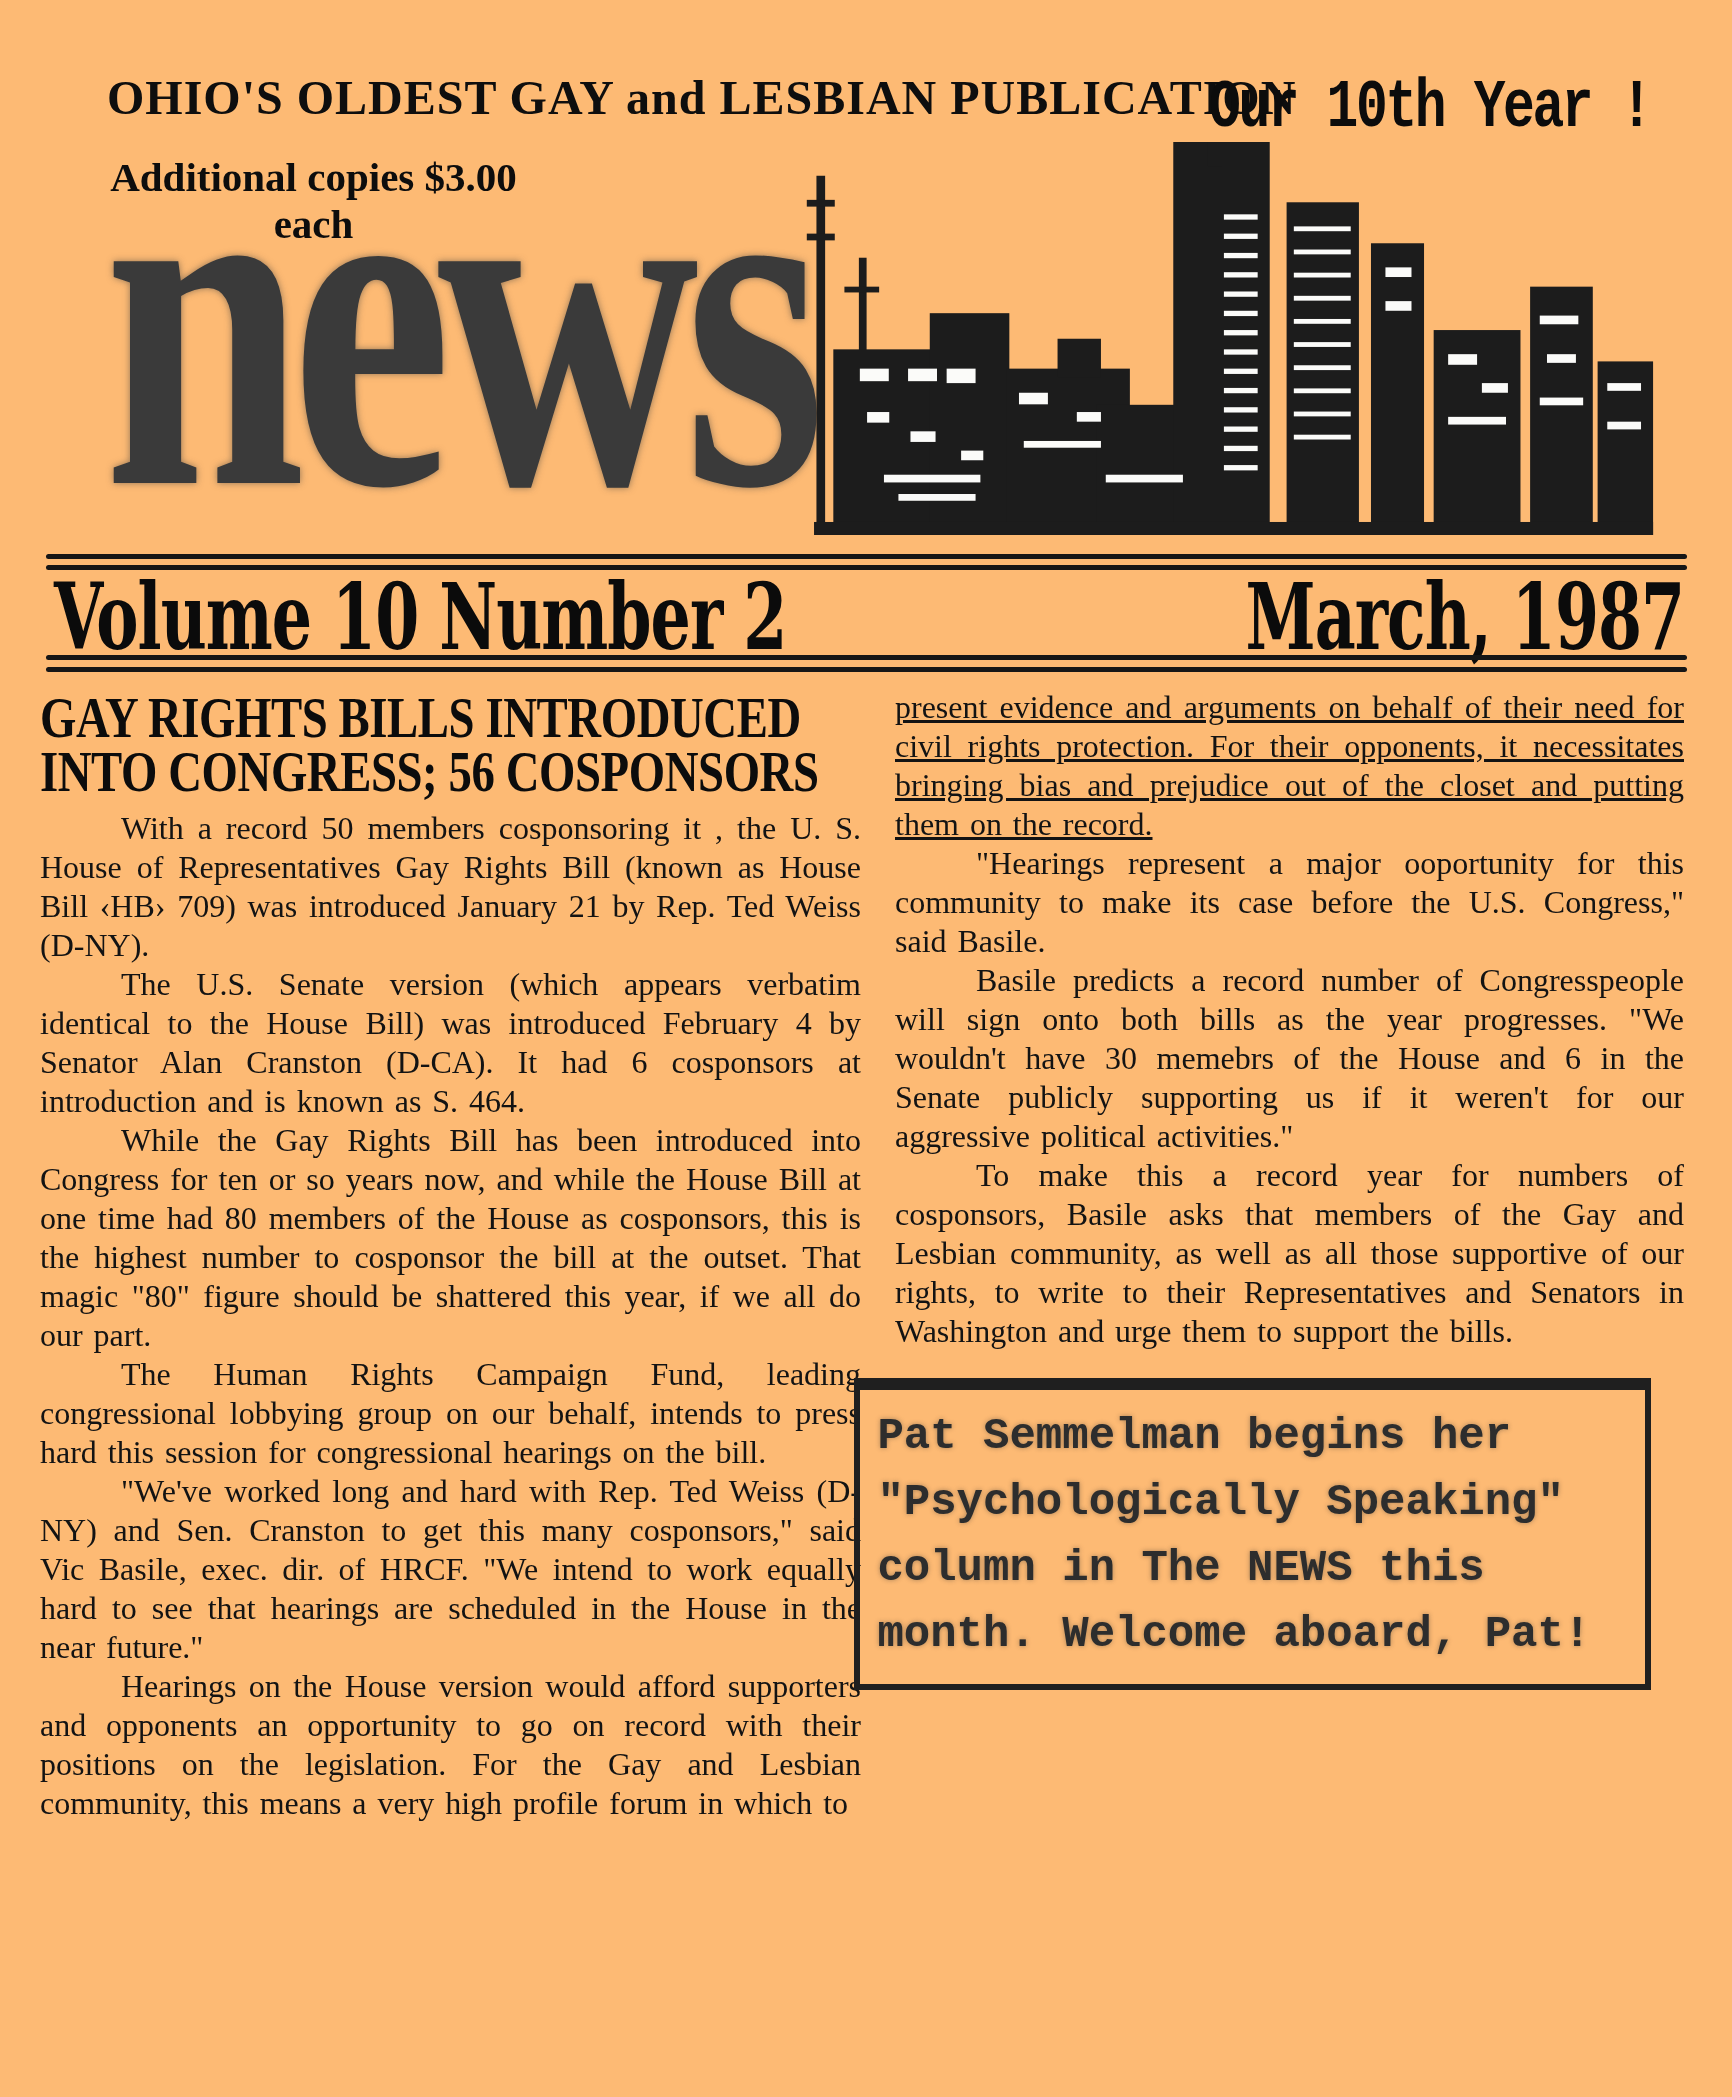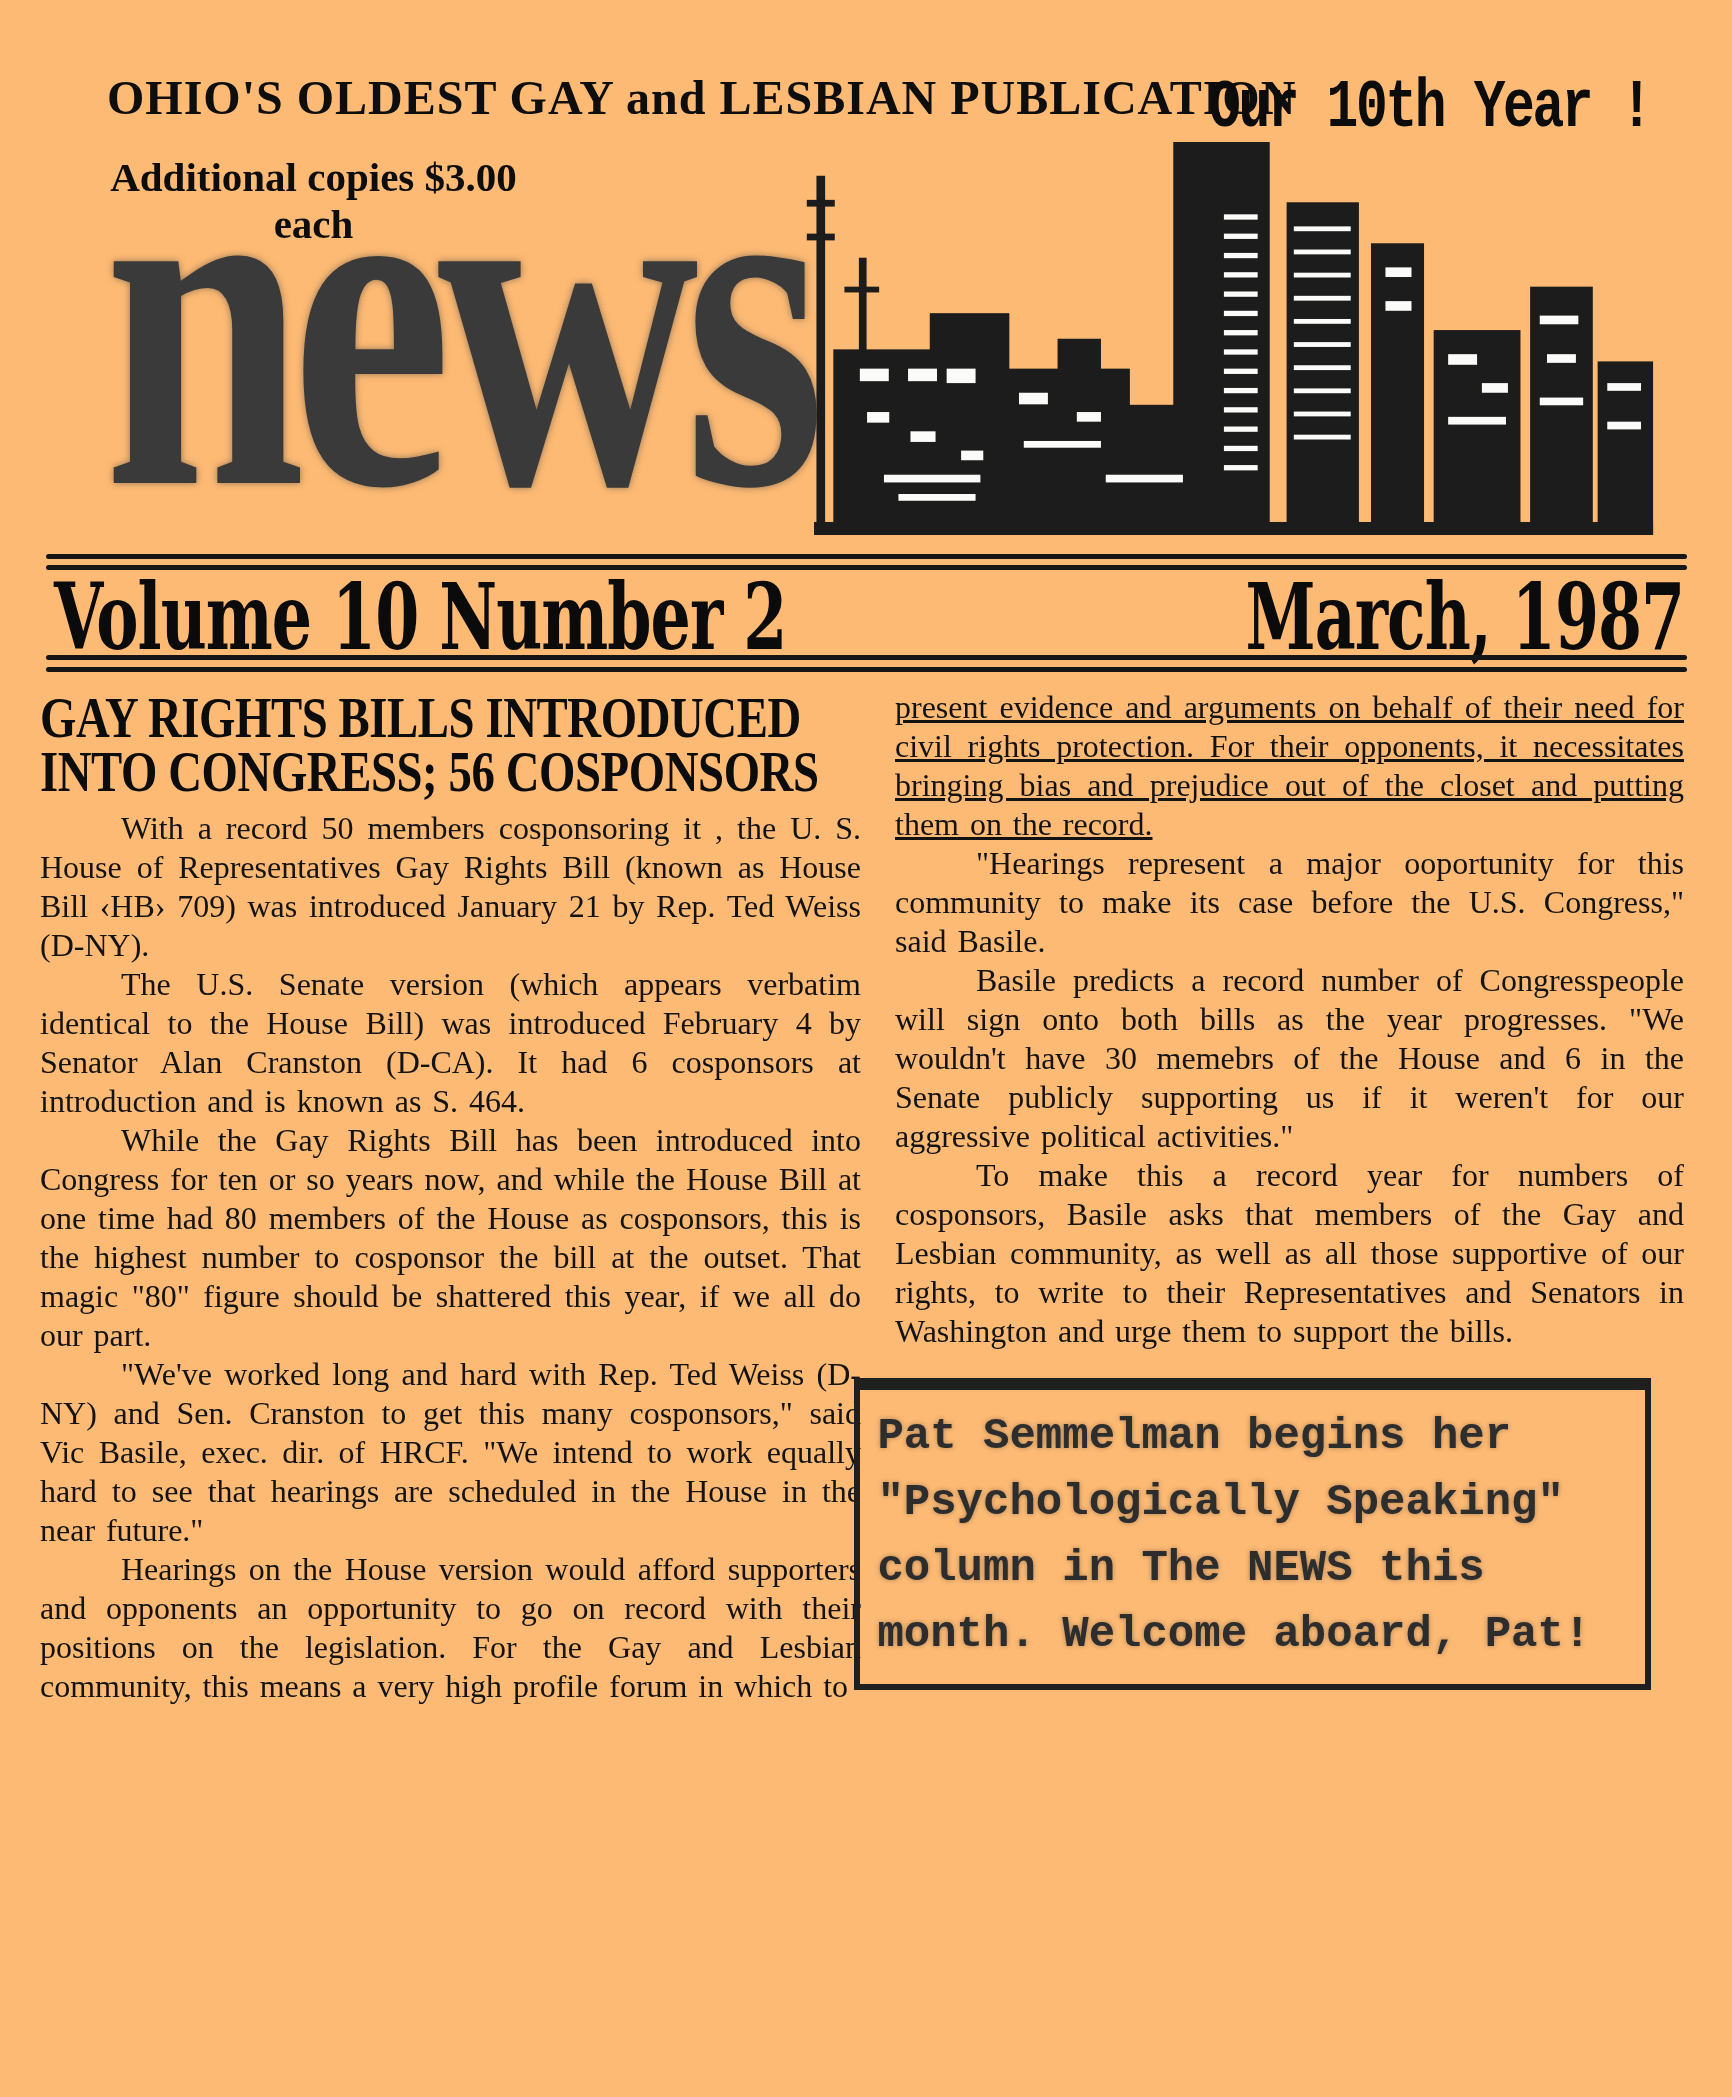--- a/index.html
+++ b/index.html
@@ -182,20 +182,21 @@
 
   <div class="col-left">
     <div class="headline">
       <div>GAY RIGHTS BILLS INTRODUCED</div>
       <div>INTO CONGRESS; 56 COSPONSORS</div>
     </div>
     <div>
         <p class="article-par">With a record 50 members cosponsoring it , the U. S. House of Representatives Gay Rights Bill (known as House Bill ‹HB› 709) was introduced January 21 by Rep. Ted Weiss (D-NY).</p>
         <p class="article-par">The U.S. Senate version (which appears verbatim identical to the House Bill) was introduced February 4 by Senator Alan Cranston (D-CA). It had 6 cosponsors at introduction and is known as S. 464.</p>
         <p class="article-par">While the Gay Rights Bill has been introduced into Congress for ten or so years now, and while the House Bill at one time had 80 members of the House as cosponsors, this is the highest number to cosponsor the bill at the outset. That magic "80" figure should be shattered this year, if we all do our part.</p>
+        <p class="article-par">The Human Rights Campaign Fund, leading congressional lobbying group on our behalf, intends to press hard this session for congressional hearings on the bill.</p>
         <p class="article-par">"We've worked long and hard with Rep. Ted Weiss (D-NY) and Sen. Cranston to get this many cosponsors," said Vic Basile, exec. dir. of HRCF. "We intend to work equally hard to see that hearings are scheduled in the House in the near future."</p>
         <p class="article-par">Hearings on the House version would afford supporters and opponents an opportunity to go on record with their positions on the legislation. For the Gay and Lesbian community, this means a very high profile forum in which to</p>
       </div>
   </div>
 
   <div class="col-right">
     <div>
         <p class="article-par">present evidence and arguments on behalf of their need for civil rights protection. For their opponents, it necessitates bringing bias and prejudice out of the closet and putting them on the record.</p>
         <p class="article-par">"Hearings represent a major ooportunity for this community to make its case before the U.S. Congress," said Basile.</p>
         <p class="article-par">Basile predicts a record number of Congresspeople will sign onto both bills as the year progresses. "We wouldn't have 30 memebrs of the House and 6 in the Senate publicly supporting us if it weren't for our aggressive political activities."</p>

